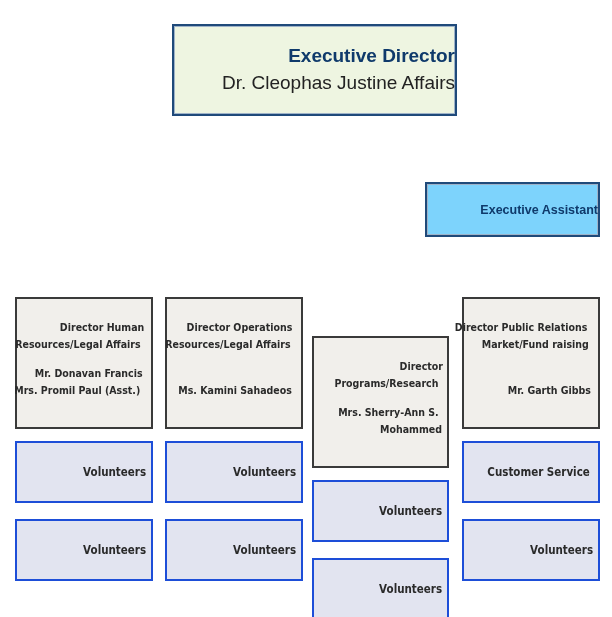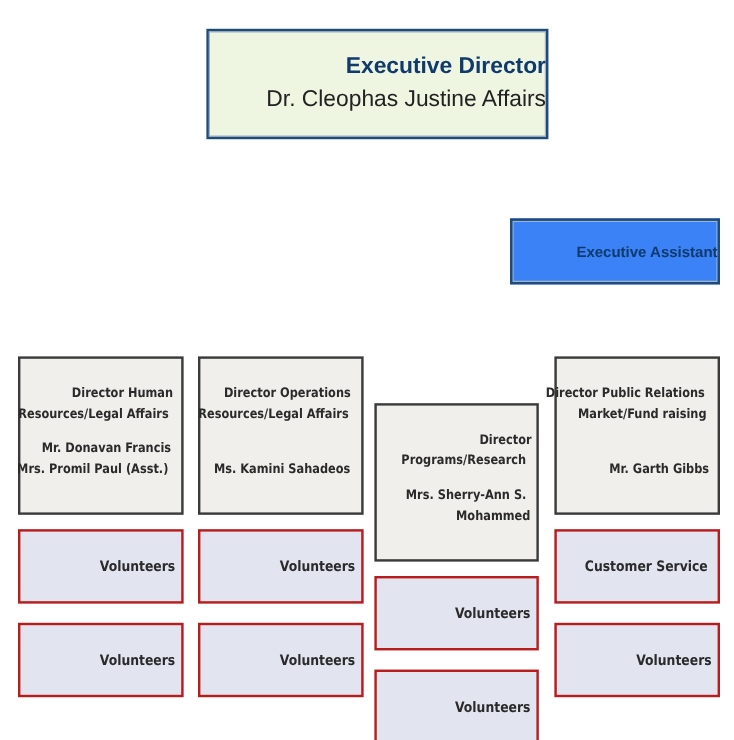--- a/index.html
+++ b/index.html
@@ -1,27 +1,27 @@
 <!DOCTYPE html>
 <html><head>
   <meta charset="utf-8">
   <style>
     html, body { margin:0; padding:0; background:#ffffff; }
     body { width:612px; height:617px; position:relative; overflow:hidden; font-family:"Liberation Sans", sans-serif; }
     .box { position:absolute; box-sizing:border-box; display:flex; flex-direction:column; align-items:flex-end; justify-content:center; text-align:center; }
     .exec { left:172px; top:24px; width:285px; height:92px; background:#eef5e1; border:2px solid #1f4a7a; box-shadow:0 0 0 1px #9fb3c8 inset; }
     .exec .t { color:#0f3a6b; font-weight:bold; font-size:19px; line-height:26px; }
     .exec .n { color:#222; font-size:19px; line-height:28px; }
-    .asst { left:425px; top:182px; width:175px; height:55px; background:#3b82f6; border:2px solid #1f4a7a; box-shadow:0 0 0 1px #9fb3c8 inset;gap:26px; }
+    .asst { left:425px; top:182px; width:175px; height:55px; background:#7dd3fc; border:2px solid #1f4a7a; box-shadow:0 0 0 1px #9fb3c8 inset;gap:26px; }
     .asst .t { color:#0f3a6b; font-weight:bold; font-size:12.5px; line-height:18px; }
     .asst .n { color:#222; font-size:12.5px; line-height:18px; }
     .dir { top:297px; height:132px; background:#f1efeb; border:2px solid #3a3a3a; justify-content:flex-start; padding-top:20px; }
     .dir .l { color:#2a2a2a; font-weight:bold; font-size:11px; line-height:17px; font-family:"DejaVu Sans", sans-serif; transform:scaleX(0.86); white-space:nowrap; }
     .dir .gap { height:12px; }
-    .vol { height:62px; background:#e2e4f0; border:2px solid #b91c1c; }
+    .vol { height:62px; background:#e2e4f0; border:2px solid #1d4ed8; }
     .vol .l { color:#2a2a2a; font-weight:bold; font-size:12px; font-family:"DejaVu Sans", sans-serif; transform:scaleX(0.86); white-space:nowrap; }
     .c0 { left:15px; width:138px; }
     .c1 { left:165px; width:138px; }
     .c2 { left:312px; width:137px;margin-top:39px; }
     .c3 { left:462px; width:138px; }
     .r1 { top:441px; }
     .r2 { top:519px; }
   </style>
 </head>
 <body>

